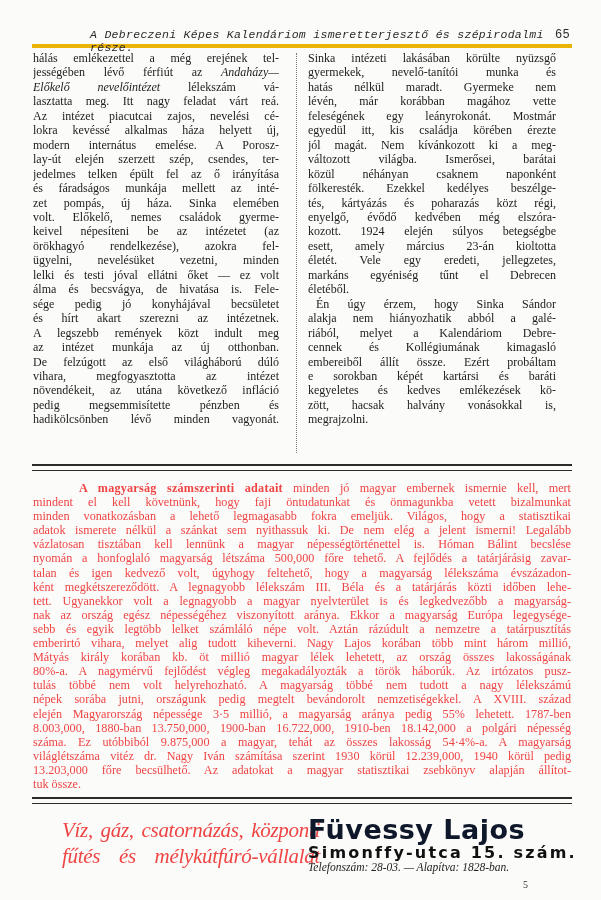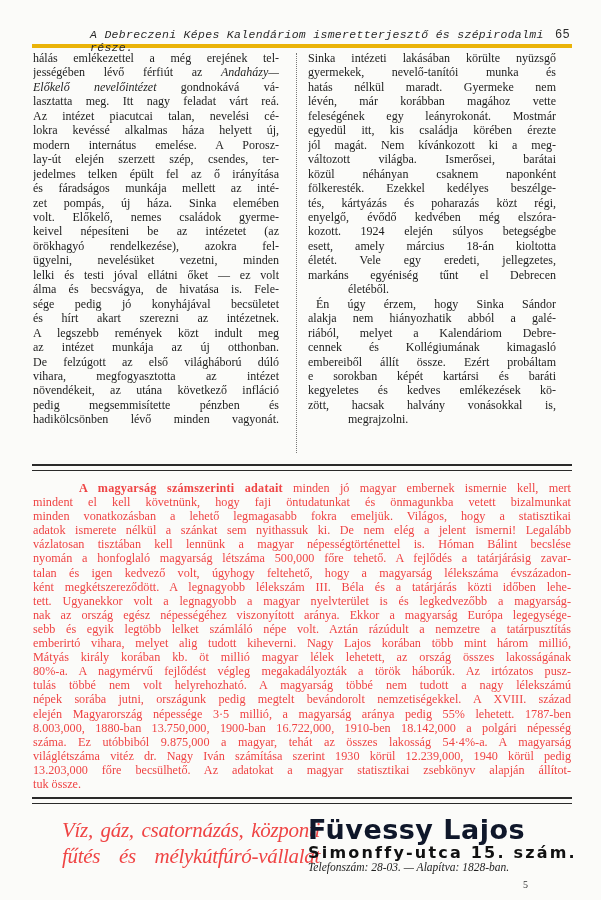--- a/index.html
+++ b/index.html
@@ -26,21 +26,21 @@
     font-family: "Liberation Serif", serif; font-size: 12px; line-height: 14.45px;
     text-align: justify; color: #1c1c1c;
   }
   .col.left { left: 1px; }
   .col.right { left: 276px; width: 248px; }
   .col-divider {
     position: absolute; left: 264px; top: 2px; width: 0; height: 400px;
     border-left: 1px dotted #777;
   }
   .col .line { display: block; white-space: nowrap; text-align-last: justify; overflow: hidden; }
-  .col .line.last { text-align-last: left; margin-left: 40px; }
+  .col .line.last { text-align-last: left; }
   .col .line.indent { padding-left: 8px; }
   .it { font-style: italic; }
 
   .rule-double {
     position: absolute; left: 32px; width: 540px; height: 4px;
     border-top: 2px solid #2a2a2a; border-bottom: 1px solid #2a2a2a;
   }
   .rule-1 { top: 464px; }
   .rule-2 { top: 797px; }
 
@@ -88,23 +88,23 @@
 
 <div class="running-head">
   <span class="title">A Debreczeni Képes Kalendáriom ismeretterjesztő és szépirodalmi része.</span>
   <span class="pageno">65</span>
 </div>
 
 <div class="columns">
   <div class="col left">
     <span class="line">hálás emlékezettel a még erejének tel-</span>
     <span class="line"><span>jességében lévő férfiút az </span><span class="it">Andaházy—</span></span>
-    <span class="line"><span class="it">Előkelő nevelőintézet</span><span> gondnokává vá-</span></span>
+    <span class="line"><span class="it">Előkelő nevelőintézet</span><span> lélekszám vá-</span></span>
     <span class="line">lasztatta meg. Itt nagy feladat várt reá.</span>
-    <span class="line">Az intézet piacutcai talan, nevelési cé-</span>
+    <span class="line">Az intézet piacutcai zajos, nevelési cé-</span>
     <span class="line">lokra kevéssé alkalmas háza helyett új,</span>
     <span class="line">modern internátus emelése. A Porosz-</span>
     <span class="line">lay-út elején szerzett szép, csendes, ter-</span>
     <span class="line">jedelmes telken épült fel az ő irányítása</span>
     <span class="line">és fáradságos munkája mellett az inté-</span>
     <span class="line">zet pompás, új háza. Sinka elemében</span>
     <span class="line">volt. Előkelő, nemes családok gyerme-</span>
     <span class="line">keivel népesíteni be az intézetet (az</span>
     <span class="line">örökhagyó rendelkezése), azokra fel-</span>
     <span class="line">ügyelni, nevelésüket vezetni, minden</span>
@@ -130,21 +130,21 @@
     <span class="line">lévén, már korábban magához vette</span>
     <span class="line">feleségének egy leányrokonát. Mostmár</span>
     <span class="line">egyedül itt, kis családja körében érezte</span>
     <span class="line">jól magát. Nem kívánkozott ki a meg-</span>
     <span class="line">változott világba. Ismerősei, barátai</span>
     <span class="line">közül néhányan csaknem naponként</span>
     <span class="line">fölkeresték. Ezekkel kedélyes beszélge-</span>
     <span class="line">tés, kártyázás és poharazás közt régi,</span>
     <span class="line">enyelgő, évődő kedvében még elszóra-</span>
     <span class="line">kozott. 1924 elején súlyos betegségbe</span>
-    <span class="line">esett, amely március 18-án kioltotta</span>
+    <span class="line">esett, amely március 23-án kioltotta</span>
     <span class="line">életét. Vele egy eredeti, jellegzetes,</span>
     <span class="line">markáns egyéniség tűnt el Debrecen</span>
     <span class="line last">életéből.</span>
     <span class="line indent">Én úgy érzem, hogy Sinka Sándor</span>
     <span class="line">alakja nem hiányozhatik abból a galé-</span>
     <span class="line">riából, melyet a Kalendáriom Debre-</span>
     <span class="line">cennek és Kollégiumának kimagasló</span>
     <span class="line">embereiből állít össze. Ezért probáltam</span>
     <span class="line">e sorokban képét kartársi és baráti</span>
     <span class="line">kegyeletes és kedves emlékezések kö-</span>

